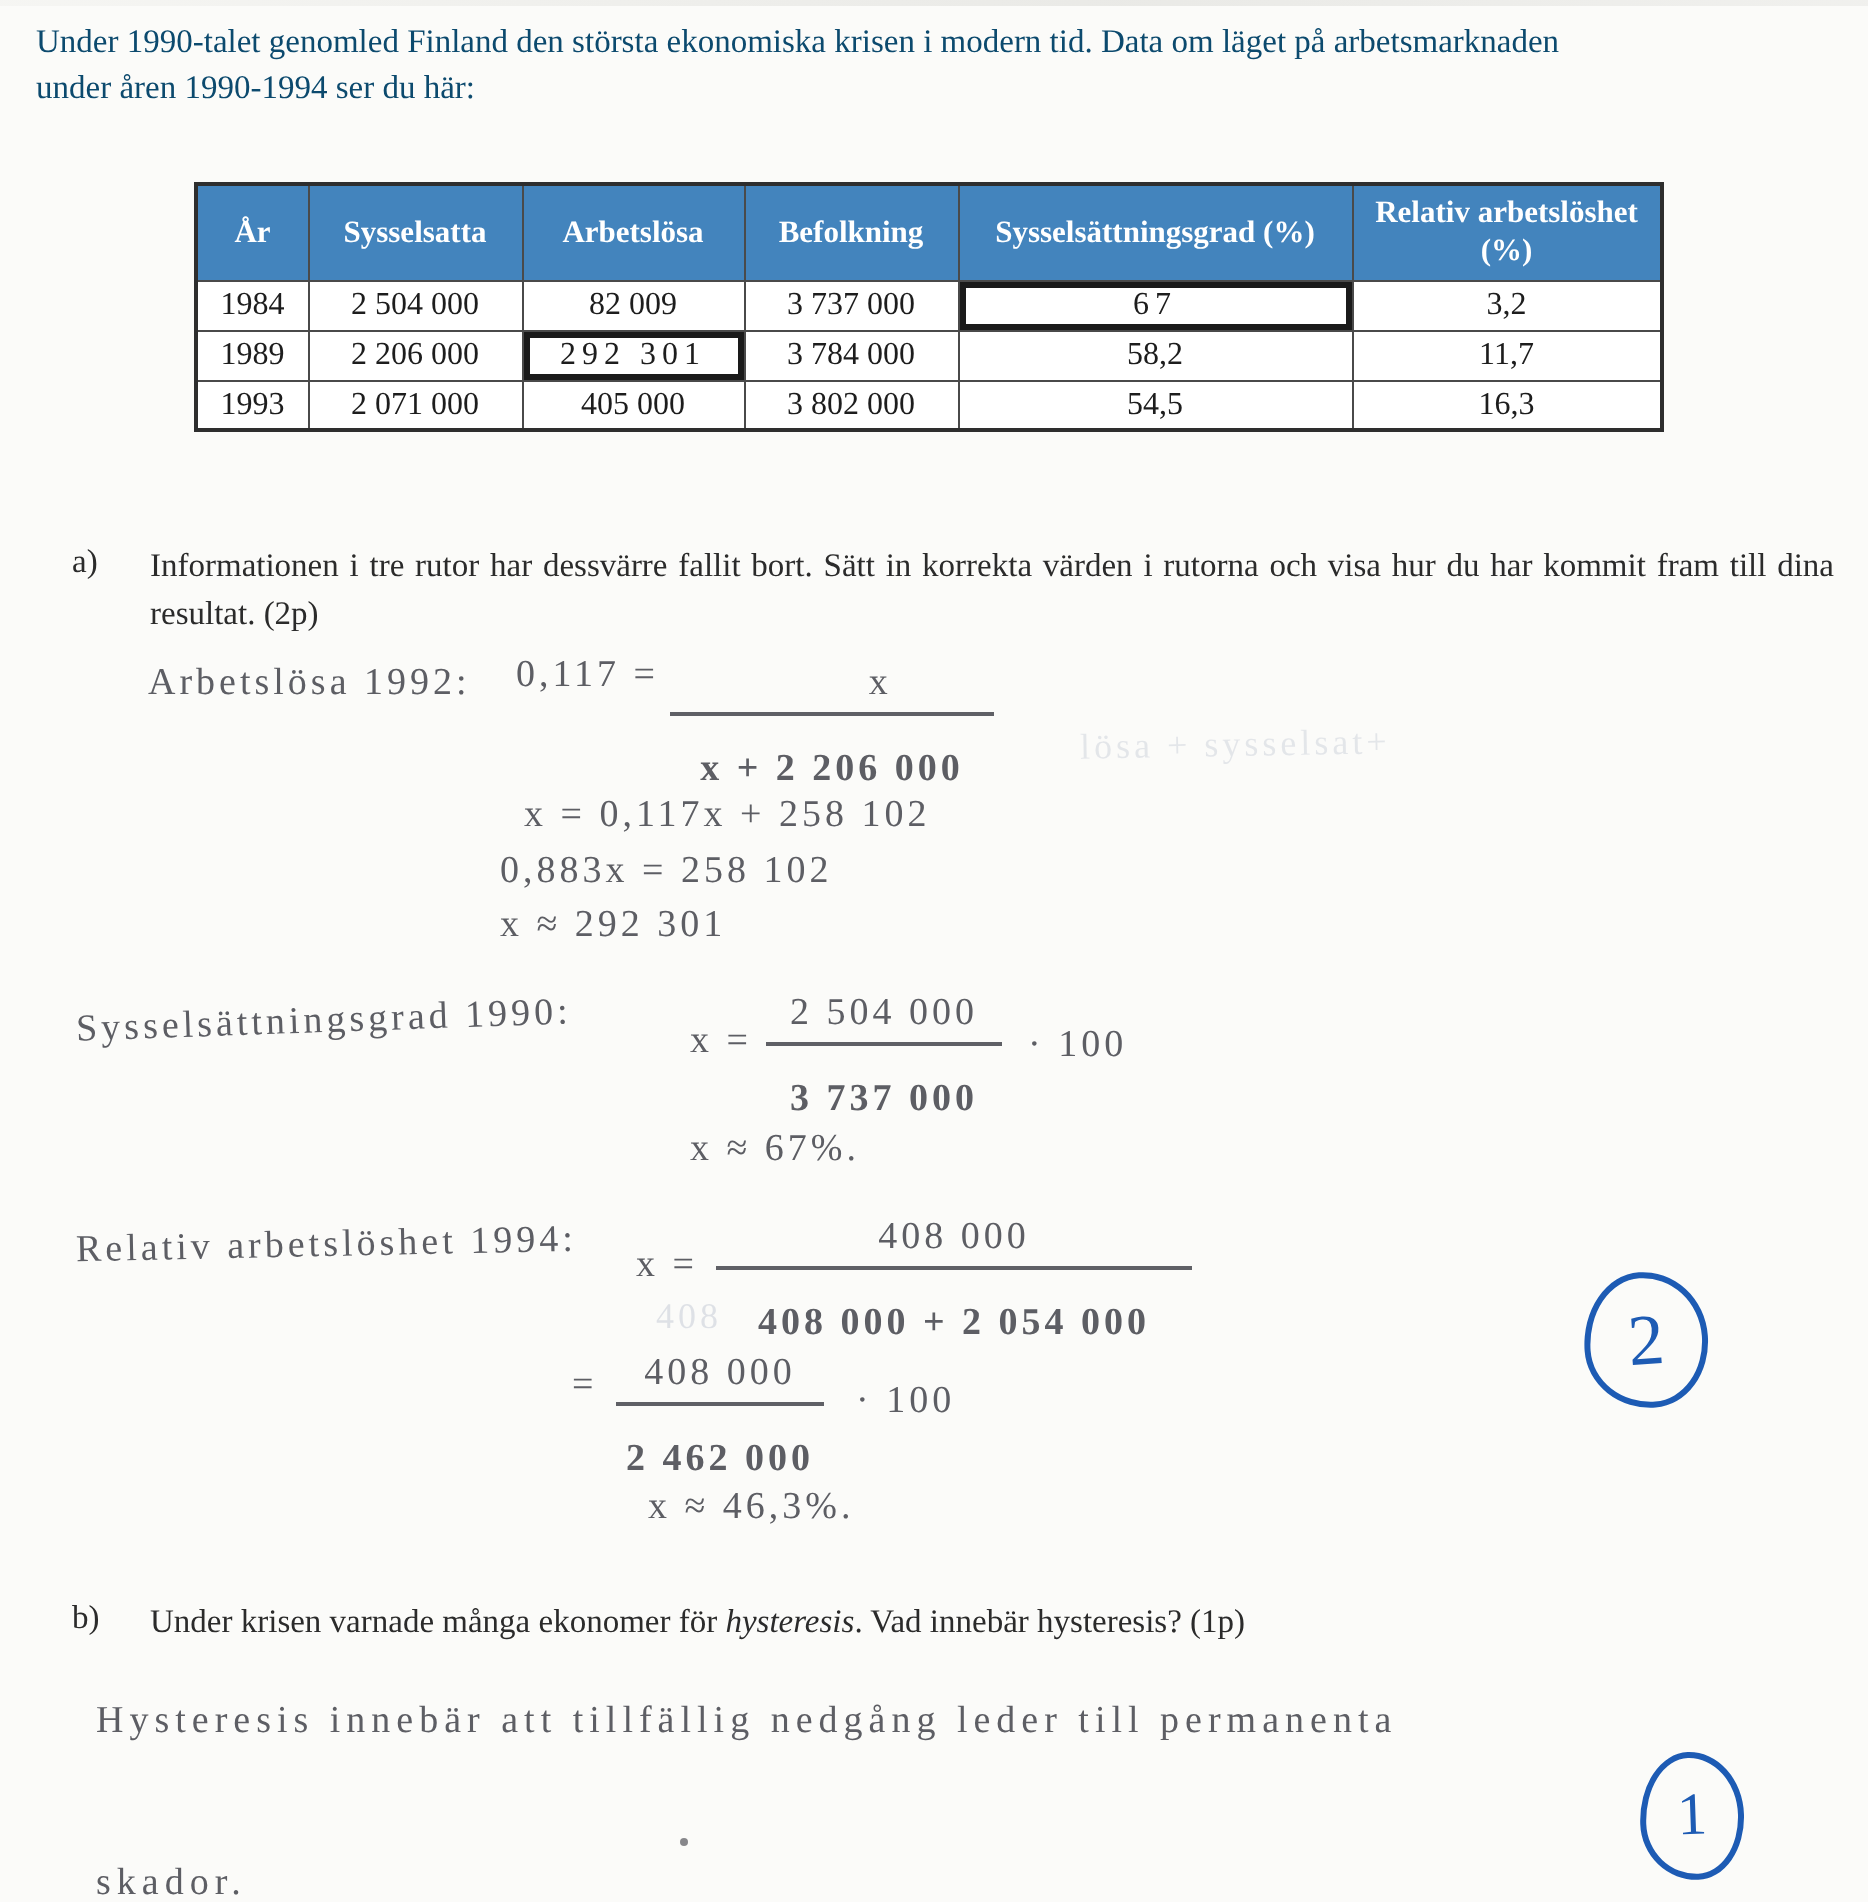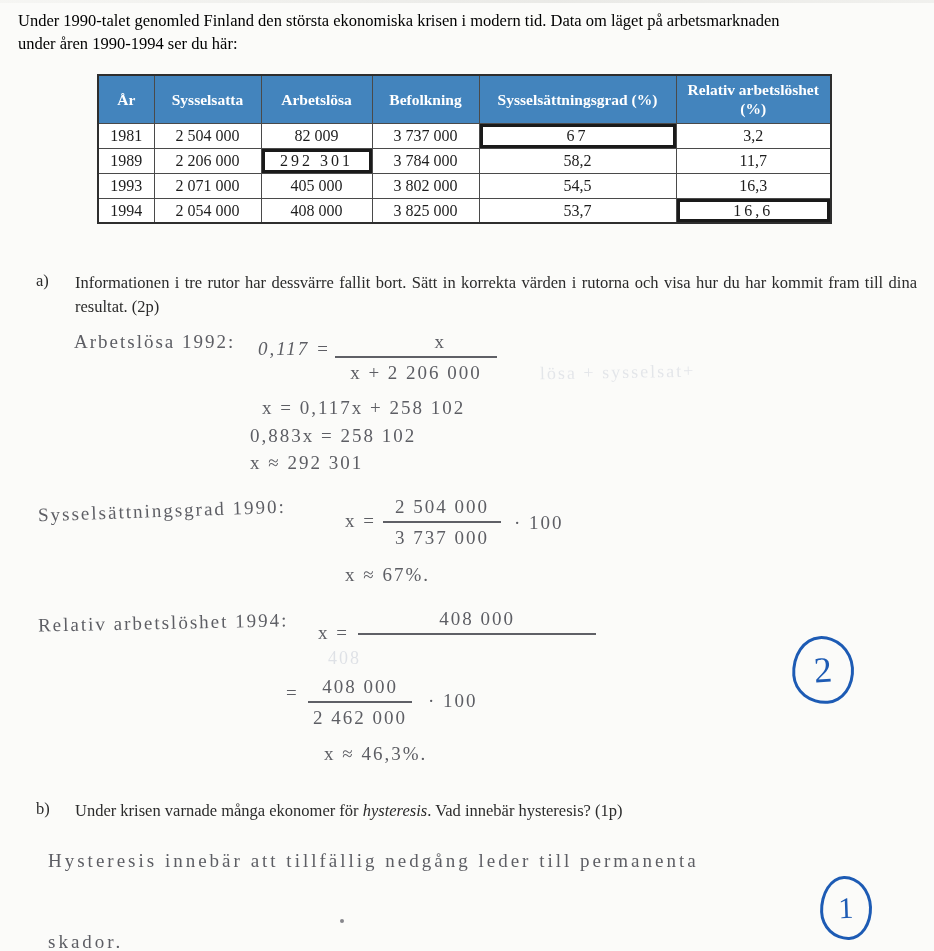--- a/index.html
+++ b/index.html
@@ -1,46 +1,46 @@
 <!DOCTYPE html>
 <html><head>
 <meta charset="utf-8">
 <style>
   * { margin:0; padding:0; box-sizing:border-box; }
   html,body { width:934px; height:951px; }
   body { font-family:"Liberation Serif", serif; background:#fbfbf9; color:#262626; position:relative; overflow:hidden; }
   .page { position:absolute; inset:0; }
 
   
-  .intro { position:absolute; left:18px; top:9px; width:906px; font-size:16.5px; line-height:1.42; color:#000000; }
+  .intro { position:absolute; left:18px; top:9px; width:906px; font-size:16.5px; line-height:1.42; color:#0c4a6e; }
   .intro span { display:block; white-space:nowrap; }
 
   .question { position:absolute; display:flex; font-size:16.5px; color:#2b2b2b; }
   .q-prefix { width:39px; flex:0 0 39px; }
   .q-body { width:842px; text-align:justify; line-height:1.45; }
   .q-body em { font-style:italic; }
 
   
   table.data { position:absolute; left:97px; top:74px; border-collapse:collapse; table-layout:fixed; background:#fff; }
   table.data th, table.data td { border:1px solid #4a4a4a; text-align:center; vertical-align:middle; }
-  table.data { border:2px solid #2e2e2e; }
+  table.data { border:2px solid #2e2e2e;margin-top:17px; }
   table.data th { background:#4384bd; color:#ffffff; font-weight:bold; font-size:15.5px; line-height:1.25; padding:4px 2px; height:45px; }
   table.data td { font-size:16px; color:#1d1d1d; height:25px; padding:1px 4px; }
   .c0{width:56px} .c1{width:107px} .c2{width:111px} .c3{width:107px} .c4{width:197px} .c5{width:155px}
   td.boxed { box-shadow: inset 0 0 0 3px #1a1a1a; }
   td.hw-cell { font-family: cursive; color:#63646b; font-size:15px; letter-spacing:3px; }
 
   
   .hw { position:absolute; font-family:cursive; color:#5d5e64; font-size:19px; letter-spacing:2px; white-space:nowrap; }
   .hw.tilt-1 { transform:rotate(-1.2deg); }
   .hw.tilt-2 { transform:rotate(-2deg); }
   .frac { position:absolute; font-family:cursive; color:#5d5e64; font-size:19px; letter-spacing:2px; text-align:center; }
   .frac .num { display:block; padding:0 10px 3px; }
   .frac .bar { display:block; border-top:2.5px solid #5f6066; }
-  .frac .den { display:block; padding-top:4px; }
+  .frac .den { display:block; padding-top:16px;font-weight:bold; }
   .frac.f1 .num { text-indent:34%; }
   .ghost { position:absolute; font-family:cursive; color:#7d89a6; opacity:0.18; font-size:18px; letter-spacing:2px; white-space:nowrap; }
 
   
   .score { position:absolute; display:flex; align-items:center; justify-content:center;
            border:3.5px solid #1d5bb4; color:#1d5bb4; font-family:cursive;
            border-radius:48% 52% 46% 54% / 55% 50% 50% 45%; background:transparent; }
   .score.s2 { left:792px; top:636px; width:62px; height:68px; font-size:36px; transform:rotate(-4deg); }
   .score.s1 { left:820px; top:876px; width:52px; height:64px; font-size:30px; transform:rotate(-2deg); }
 
@@ -72,21 +72,21 @@
         <th>År</th>
         <th>Sysselsatta</th>
         <th>Arbetslösa</th>
         <th>Befolkning</th>
         <th>Sysselsättningsgrad (%)</th>
         <th>Relativ arbetslöshet (%)</th>
       </tr>
     </thead>
     <tbody>
       <tr>
-        <td>1981</td>
+        <td>1984</td>
         <td>2 504 000</td>
         <td>82 009</td>
         <td>3 737 000</td>
         <td class="boxed hw-cell">67</td>
         <td>3,2</td>
       </tr>
       <tr>
         <td>1989</td>
         <td>2 206 000</td>
         <td class="boxed hw-cell">292 301</td>
@@ -95,38 +95,30 @@
         <td>11,7</td>
       </tr>
       <tr>
         <td>1993</td>
         <td>2 071 000</td>
         <td>405 000</td>
         <td>3 802 000</td>
         <td>54,5</td>
         <td>16,3</td>
       </tr>
-      <tr>
-        <td>1994</td>
-        <td>2 054 000</td>
-        <td>408 000</td>
-        <td>3 825 000</td>
-        <td>53,7</td>
-        <td class="boxed hw-cell">16,6</td>
-      </tr>
     </tbody>
   </table>
 
   <div class="question" style="left:36px; top:271px;">
     <span class="q-prefix">a)</span>
     <span class="q-body">Informationen i tre rutor har dessvärre fallit bort. Sätt in korrekta värden i rutorna och visa hur du har kommit fram till dina resultat. (2p)</span>
   </div>
 
   <div class="hw" style="left:74px; top:331px;">Arbetslösa 1992:</div>
-  <div class="hw" style="left:258px; top:338px;font-style:italic;">0,117 =</div>
+  <div class="hw" style="left:258px; top:327px;">0,117 =</div>
   <div class="frac f1" style="left:335px; top:331px; min-width:162px;">
     <span class="num">x</span>
     <span class="bar"></span>
     <span class="den">x + 2 206 000</span>
   </div>
   <div class="ghost" style="left:540px; top:362px; transform:rotate(-1deg);">lösa + sysselsat+</div>
 
   <div class="hw" style="left:262px; top:397px;">x = 0,117x + 258 102</div>
   <div class="hw" style="left:250px; top:425px;">0,883x = 258 102</div>
   <div class="hw" style="left:250px; top:452px;">x ≈ 292 301</div>
@@ -139,20 +131,21 @@
     <span class="den">3 737 000</span>
   </div>
   <div class="hw" style="left:514px; top:512px;">· 100</div>
   <div class="hw" style="left:345px; top:564px;">x ≈ 67%.</div>
 
   <div class="hw tilt-1" style="left:38px; top:612px;">Relativ arbetslöshet 1994:</div>
   <div class="hw" style="left:318px; top:622px;">x =</div>
   <div class="frac" style="left:358px; top:608px; min-width:238px;">
     <span class="num">408 000</span>
     <span class="bar"></span>
+    <span class="den">408 000 + 2 054 000</span>
   </div>
   <div class="ghost" style="left:328px; top:648px; opacity:.22;">408</div>
 
   <div class="hw" style="left:286px; top:682px;">=</div>
   <div class="frac" style="left:308px; top:676px; min-width:104px;">
     <span class="num">408 000</span>
     <span class="bar"></span>
     <span class="den">2 462 000</span>
   </div>
   <div class="hw" style="left:428px; top:690px;">· 100</div>

